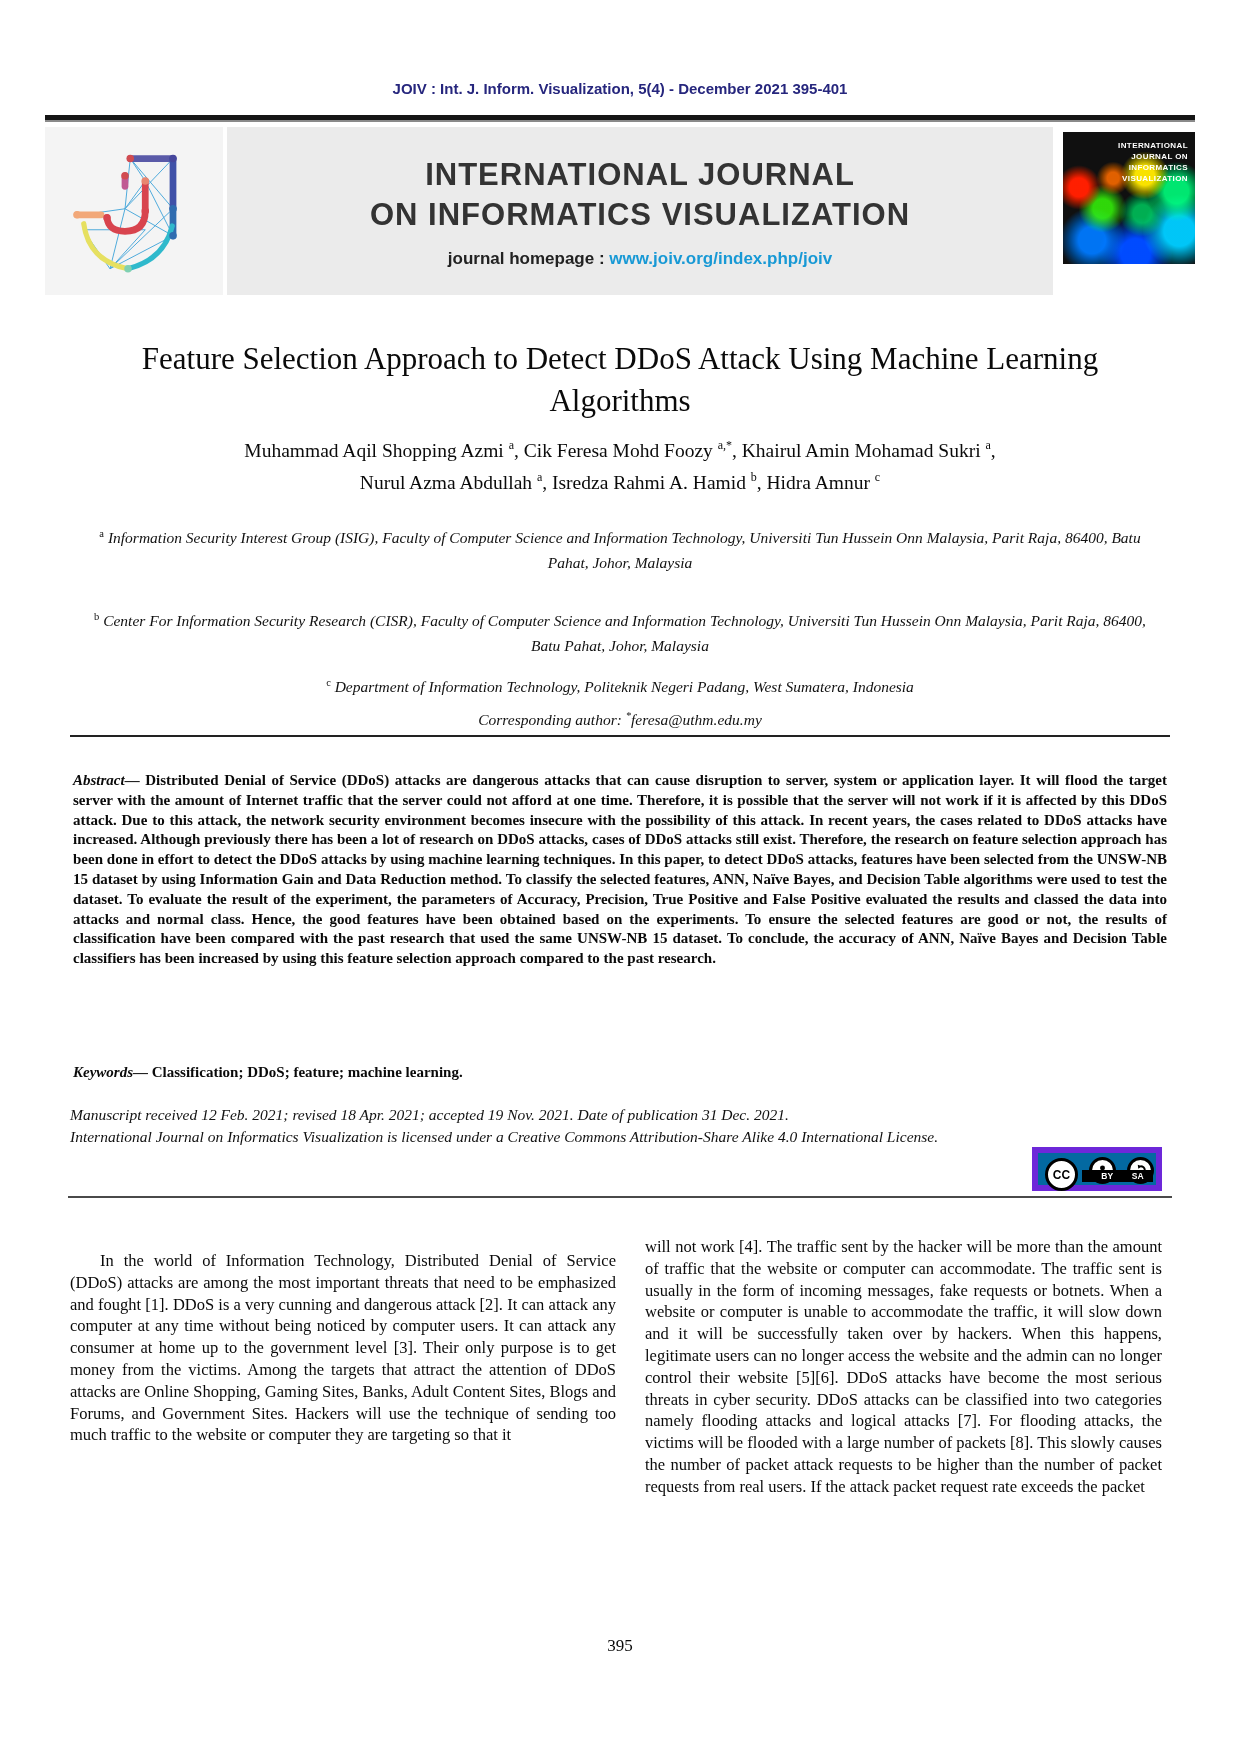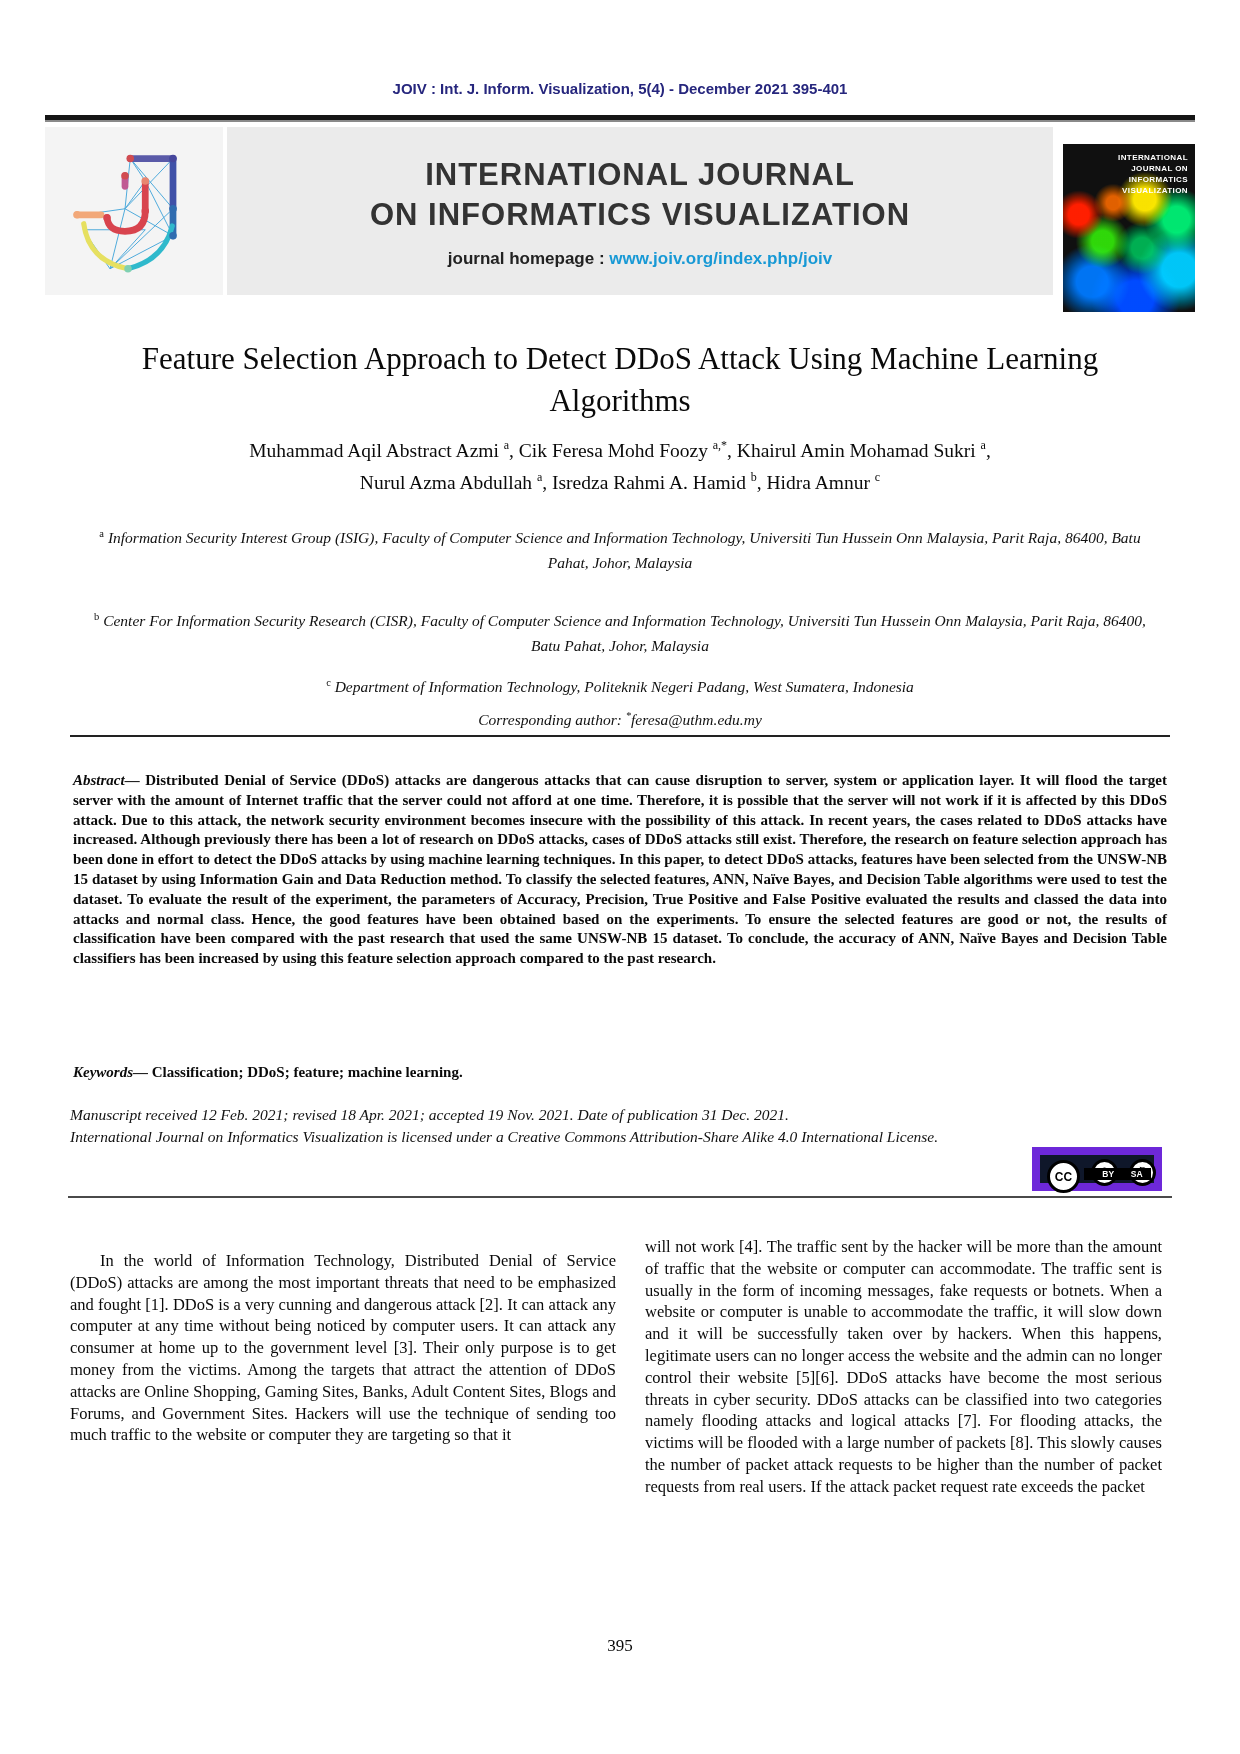--- a/index.html
+++ b/index.html
@@ -15,21 +15,21 @@
   
   .banner{position:absolute;top:127px;left:45px;width:1150px;height:168px;}
   .logo-box{position:absolute;left:0;top:0;width:178px;height:168px;background:#f4f4f4;
             display:flex;align-items:center;justify-content:center;}
   .banner-center{position:absolute;left:182px;top:0;width:826px;height:168px;background:#ebebeb;text-align:center;}
   .banner-title{font-family:"Liberation Sans",sans-serif;font-weight:bold;font-size:31px;color:#333;
                 line-height:40px;letter-spacing:1px;}
   .banner-title.first{padding-top:28px;}
   .homepage{margin-top:14px;font-family:"Liberation Sans",sans-serif;font-size:17px;font-weight:bold;color:#222;}
   .homepage-link{color:#1899d5;text-decoration:none;}
-  .cover{position:absolute;left:1018px;top:17px;width:132px;height:168px;background:#101010;overflow:hidden;}
+  .cover{position:absolute;left:1018px;top:5px;width:132px;height:132px;background:#101010;overflow:hidden;}
   .cover-viz{position:absolute;inset:0;
     background:
       radial-gradient(circle at 12% 42%, rgba(255,40,0,.95) 0 6%, rgba(255,40,0,0) 16%),
       radial-gradient(circle at 38% 35%, rgba(255,120,0,.8) 0 5%, rgba(255,120,0,0) 14%),
       radial-gradient(circle at 62% 33%, rgba(255,235,0,.95) 0 8%, rgba(255,235,0,0) 20%),
       radial-gradient(circle at 86% 45%, rgba(0,255,140,.85) 0 9%, rgba(0,255,140,0) 22%),
       radial-gradient(circle at 30% 58%, rgba(80,255,40,.8) 0 8%, rgba(80,255,40,0) 20%),
       radial-gradient(circle at 60% 62%, rgba(0,230,120,.7) 0 8%, rgba(0,230,120,0) 20%),
       radial-gradient(circle at 88% 75%, rgba(0,210,255,.9) 0 10%, rgba(0,210,255,0) 24%),
       radial-gradient(circle at 22% 82%, rgba(0,130,255,.85) 0 9%, rgba(0,130,255,0) 22%),
@@ -61,22 +61,22 @@
   
   .abstract{position:absolute;top:759px;left:73px;width:1094px;font-size:15px;line-height:19.8px;
             font-weight:bold;text-align:justify;color:#0a0a0a;margin-top:12px;}
   .abstract-label{font-style:italic;}
   .keywords{position:absolute;top:1064px;left:73px;width:1094px;font-size:15px;font-weight:bold;color:#0a0a0a;}
   .keywords-label{font-style:italic;}
   .meta{position:absolute;top:1104px;left:70px;width:1096px;text-align:left;
         font-style:italic;font-size:15.5px;line-height:21.5px;color:#111;}
 
   
-  .cc-badge{position:absolute;top:1147px;left:1032px;width:130px;height:44px;background:#0f172a;
-            border:8px solid #6d28d9;box-sizing:border-box;}
+  .cc-badge{position:absolute;top:1147px;left:1032px;width:130px;height:44px;background:#0369a1;
+            border:6px solid #6d28d9;box-sizing:border-box;}
   .cc-big{position:absolute;left:7px;top:5px;width:27px;height:27px;border:3px solid #000;border-radius:50%;
           background:#fff;display:flex;align-items:center;justify-content:center;
           font-family:"Liberation Sans",sans-serif;font-weight:bold;font-size:12px;color:#000;}
   .cc-sm{position:absolute;top:4px;width:21px;height:21px;border:3px solid #000;border-radius:50%;
          background:#fff;display:flex;align-items:center;justify-content:center;}
   .cc-by-circle{left:51px;}
   .cc-sa-circle{left:89px;}
   .cc-bar{position:absolute;left:44px;right:3px;bottom:3px;height:12px;background:#000;color:#fff;
           display:flex;justify-content:space-around;align-items:flex-start;
           font-family:"Liberation Sans",sans-serif;font-weight:bold;font-size:8.5px;line-height:12px;padding-left:10px;}
@@ -151,21 +151,21 @@
         <div>JOURNAL ON</div>
         <div>INFORMATICS</div>
         <div>VISUALIZATION</div>
       </div>
     </div>
   </div>
 
   <div class="paper-title">Feature Selection Approach to Detect DDoS Attack Using Machine Learning Algorithms</div>
 
   <div class="authors">
-    <div class="author-line"><span>Muhammad Aqil Abstract Azmi</span> <sup>a</sup><span>, </span><span>Cik Feresa Mohd Foozy</span> <sup>a,*</sup><span>, </span><span>Khairul Amin Mohamad Sukri</span> <sup>a</sup><span>,</span></div>
+    <div class="author-line"><span>Muhammad Aqil Shopping Azmi</span> <sup>a</sup><span>, </span><span>Cik Feresa Mohd Foozy</span> <sup>a,*</sup><span>, </span><span>Khairul Amin Mohamad Sukri</span> <sup>a</sup><span>,</span></div>
     <div class="author-line"><span>Nurul Azma Abdullah</span> <sup>a</sup><span>, </span><span>Isredza Rahmi A. Hamid</span> <sup>b</sup><span>, </span><span>Hidra Amnur</span> <sup>c</sup><span></span></div>
   </div>
 
   <div class="affiliations">
     <div class="affil"><sup>a</sup><span> Information Security Interest Group (ISIG), Faculty of Computer Science and Information Technology, Universiti Tun Hussein Onn Malaysia, Parit Raja, 86400, Batu Pahat, Johor, Malaysia</span></div>
     <div class="affil"><sup>b</sup><span> Center For Information Security Research (CISR), Faculty of Computer Science and Information Technology, Universiti Tun Hussein Onn Malaysia, Parit Raja, 86400, Batu Pahat, Johor, Malaysia</span></div>
     <div class="affil affil-c"><sup>c</sup><span> Department of Information Technology, Politeknik Negeri Padang, West Sumatera, Indonesia</span></div>
     <div class="corresponding"><span>Corresponding author: </span><sup>*</sup><span class="email">feresa@uthm.edu.my</span></div>
   </div>
 

